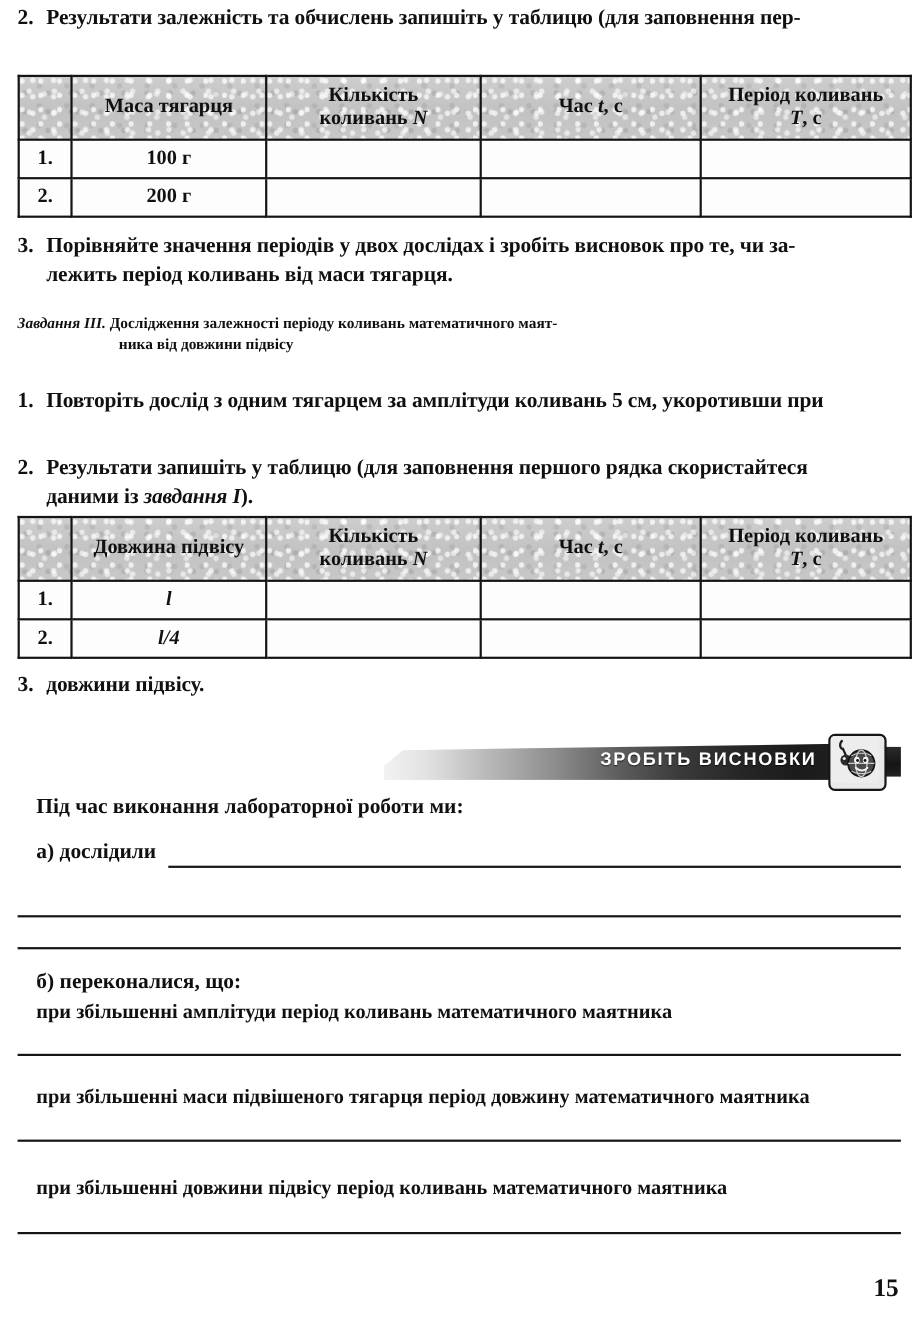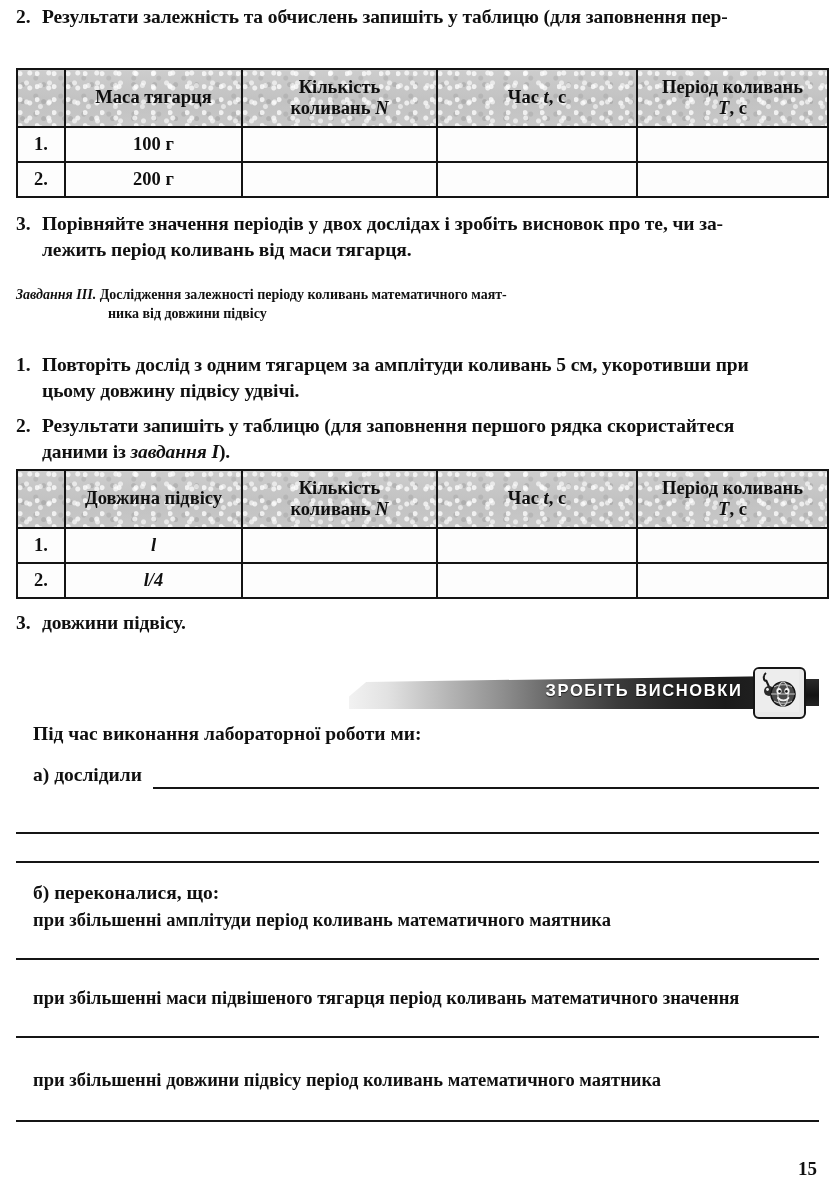--- a/index.html
+++ b/index.html
@@ -205,21 +205,21 @@
     position: absolute;
     height: 0;
     border-top: 2.5px solid #151515;
   }
 
   
   .page-num {
     position: absolute;
     right: 18px;
     top: 1158px;
-    font-size: 19px;
+    font-size: 23px;
     font-weight: 700;
     font-family: "Liberation Serif", "DejaVu Serif", serif;
   }
 </style>
 </head>
 <body>
 
 <div class="page">
 
   <div class="num-item" style="top:4px;">
@@ -275,21 +275,20 @@
 
   <div class="task-head" style="top:286px;">
     <span class="lbl">Завдання III.</span><span> Дослідження залежності періоду коливань математичного маят-</span>
     <span class="l2">ника від довжини підвісу</span>
   </div>
 
   <div class="num-item" style="top:352px;">
     <span class="marker">1.</span>
     <span class="body">
       <span>Повторіть дослід з одним тягарцем за амплітуди коливань 5 см, укоротивши при</span>
-      <span class="last-line">цьому довжину підвісу удвічі.</span>
     </span>
   </div>
 
   <div class="num-item" style="top:413px;">
     <span class="marker">2.</span>
     <span class="body">
       <span>Результати запишіть у таблицю (для заповнення першого рядка скористайтеся</span>
       <span class="last-line"><span>даними із </span><em class="ital">завдання I</em><span>).</span></span>
     </span>
   </div>
@@ -376,21 +375,21 @@
   <div class="rule" style="left:16px; top:832px; width:803px;"></div>
   <div class="rule" style="left:16px; top:861px; width:803px;"></div>
 
   <div class="ptext" style="top:880px;">
     <span class="bold-lead">б)</span><span> переконалися, що:</span>
   </div>
 
   <div class="ptext sm" style="top:908px;">при збільшенні амплітуди період коливань математичного маятника</div>
   <div class="rule" style="left:16px; top:958px; width:803px;"></div>
 
-  <div class="ptext sm" style="top:986px;">при збільшенні маси підвішеного тягарця період коливань математичного значення</div>
+  <div class="ptext sm" style="top:986px;">при збільшенні маси підвішеного тягарця період довжину математичного маятника</div>
   <div class="rule" style="left:16px; top:1036px; width:803px;"></div>
 
   <div class="ptext sm" style="top:1068px;">при збільшенні довжини підвісу період коливань математичного маятника</div>
   <div class="rule" style="left:16px; top:1120px; width:803px;"></div>
 
   <div class="page-num">15</div>
 
 </div>
 
 </body></html>

